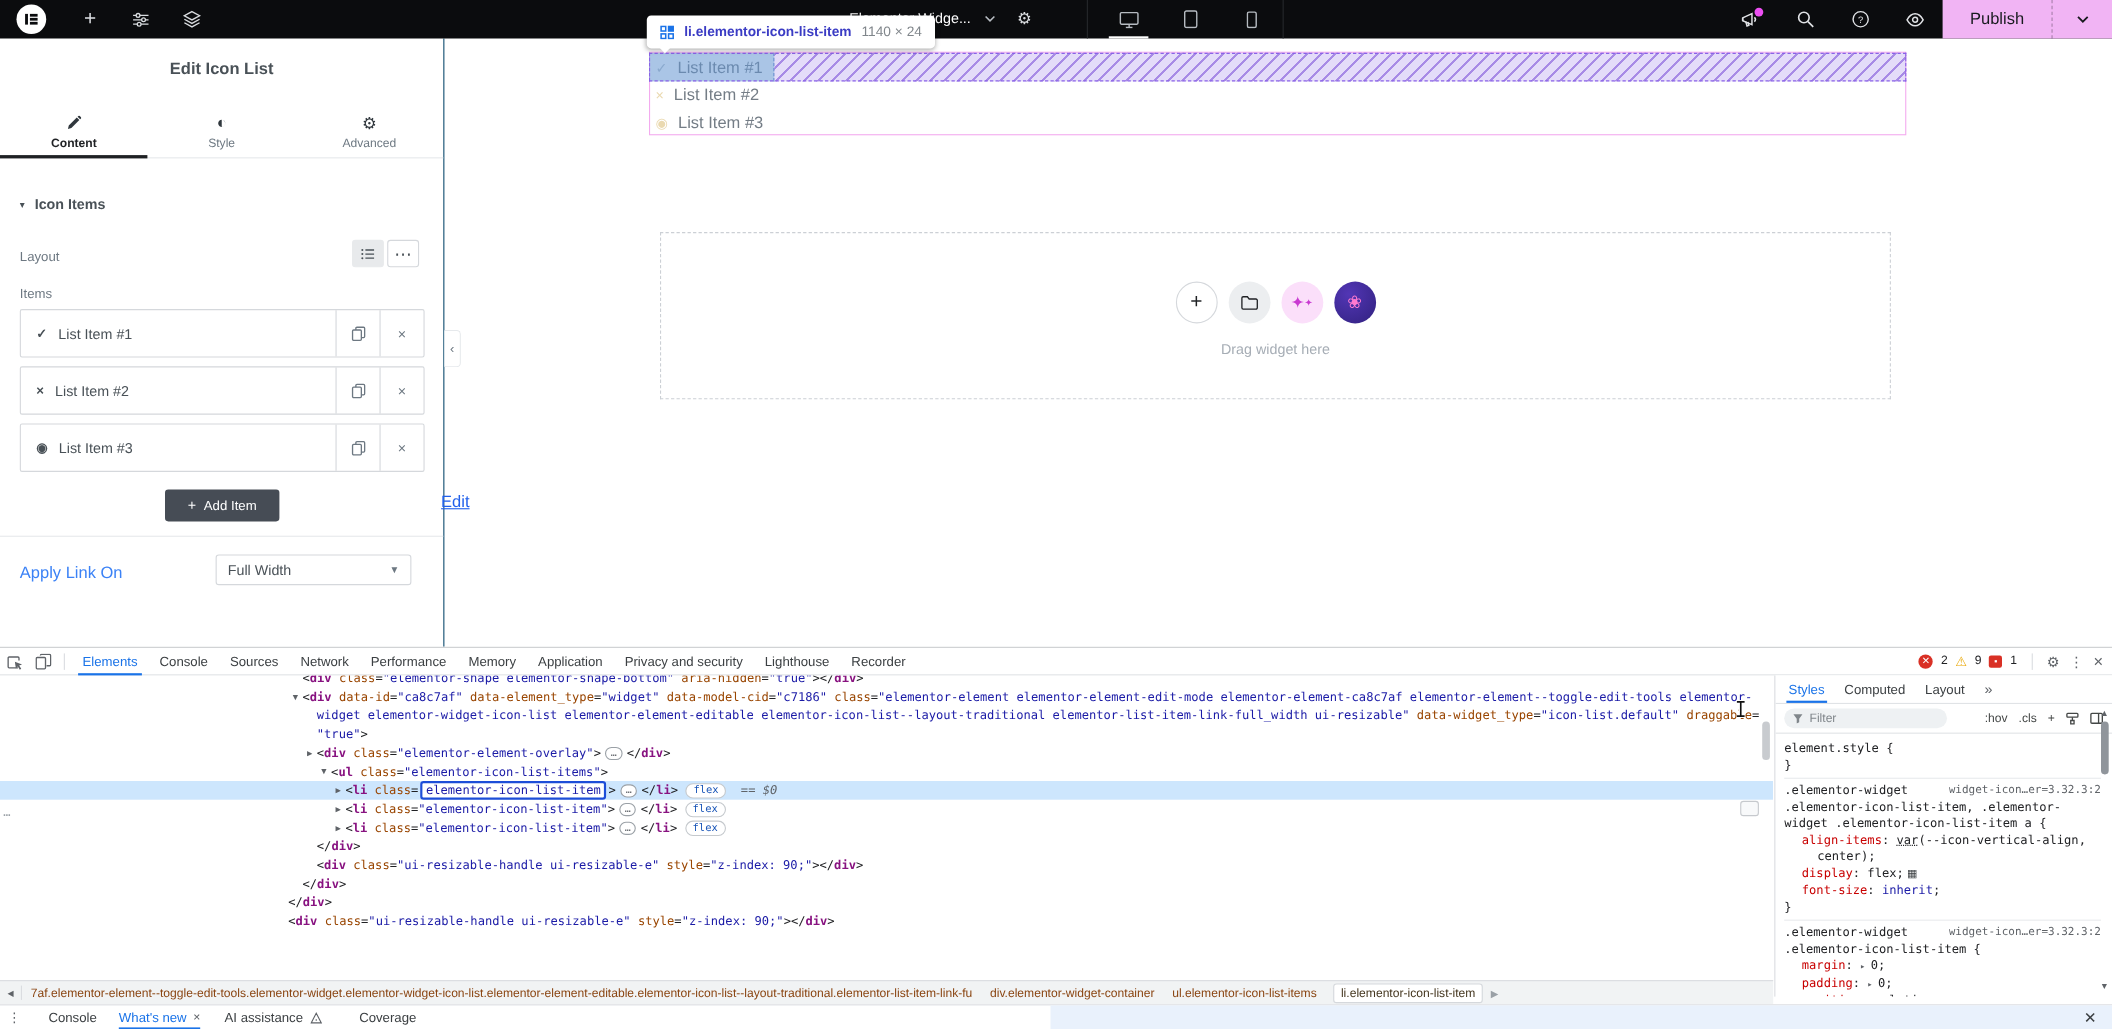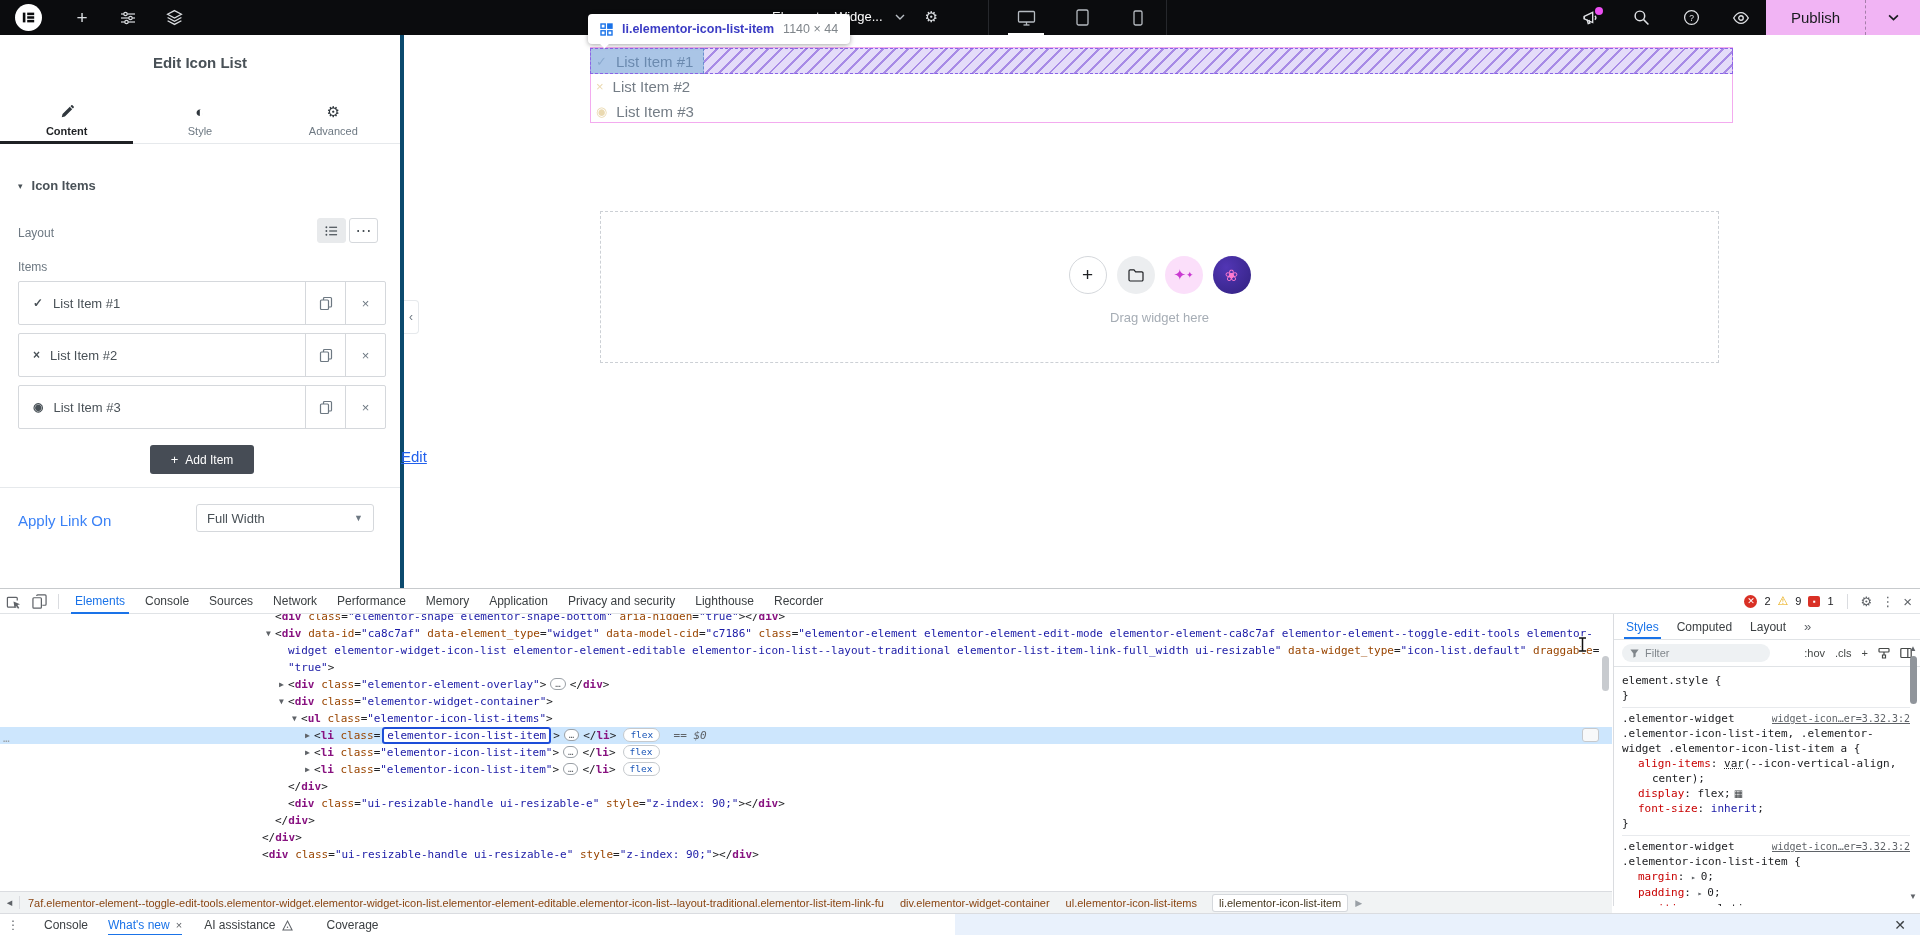--- a/index.html
+++ b/index.html
@@ -22,21 +22,21 @@
   .dev-btn{width:56px;height:35px;display:flex;align-items:center;justify-content:center;position:relative;color:#b6bbc1;}
   .dev-btn.active::after{content:"";position:absolute;left:10px;right:10px;bottom:0;height:2px;background:#fff;}
   .tb-right{position:absolute;left:1566px;top:0;height:35px;display:flex;}
   .tb-ri{width:50px;height:35px;display:flex;align-items:center;justify-content:center;position:relative;color:#e0e2e5;}
   .noti-dot{position:absolute;top:7px;right:13px;width:8px;height:8px;border-radius:50%;background:#ec4ff2;}
   .tb-publish{position:absolute;right:0;top:0;width:154px;height:35px;background:#f1b4f4;display:flex;color:#191b1f;}
   .pub-main{width:100px;display:flex;align-items:center;justify-content:center;font-size:15px;font-weight:500;border-right:1px dashed rgba(25,27,31,.35);}
   .pub-arrow{flex:1;display:flex;align-items:center;justify-content:center;}
 
   
-  .panel{position:absolute;left:0;top:35px;width:404px;height:553px;background:#fff;border-right:4px solid #0c4a6e;z-index:2;}
+  .panel{position:absolute;left:0;top:35px;width:404px;height:553px;background:#fff;border-right:1px solid #0c4a6e;z-index:2;}
   .panel-title{padding-top:19px;text-align:center;font-size:15px;font-weight:600;color:#495157;}
   .panel-tabs{position:absolute;left:0;top:62px;width:100%;height:47px;display:flex;border-bottom:1px solid #e6e9ec;}
   .p-tab{flex:1;display:flex;flex-direction:column;align-items:center;justify-content:center;gap:5px;position:relative;cursor:pointer;}
   .p-tab .p-ic{color:#30373d;height:16px;display:flex;align-items:center;font-size:15px;}
   .p-tab .p-lb{font-size:11px;color:#6d7882;}
   .p-tab.active .p-lb{color:#1f2124;font-weight:600;}
   .p-tab.active::after{content:"";position:absolute;left:0;right:0;bottom:-1px;height:3px;background:#1f2124;}
   .sec-header{position:absolute;left:18px;top:143px;display:flex;align-items:center;gap:9px;color:#495157;}
   .sec-caret{font-size:9px;}
   .sec-title{font-size:13px;font-weight:700;}
@@ -117,21 +117,21 @@
   .st-tabs{height:26px;border-bottom:1px solid #e0e3e6;display:flex;align-items:center;padding-left:12px;gap:18px;font-size:12px;color:#3c4043;}
   .st-tab{position:relative;height:100%;display:flex;align-items:center;cursor:pointer;}
   .st-tab.active{color:#1a73e8;}
   .st-tab.active::after{content:"";position:absolute;left:-2px;right:-2px;bottom:0;height:2px;background:#1a73e8;}
   .st-more{color:#5f6368;font-size:13px;}
   .st-filter{height:27px;border-bottom:1px solid #e0e3e6;display:flex;align-items:center;gap:8px;padding:0 8px;}
   .filter-box{width:148px;height:18px;background:#eef1f3;border-radius:9px;display:flex;align-items:center;gap:6px;padding:0 8px;color:#80868b;font-size:11px;}
   .st-toggles{margin-left:auto;display:flex;gap:10px;font-size:11px;color:#444746;}
   .st-content{padding:3px 10px 0 8px;font-family:"DejaVu Sans Mono",monospace;font-size:11px;line-height:15px;color:#202124;}
   .rule{border-bottom:1px solid #e8eaed;padding:3px 0 4px;overflow:hidden;}
-  .rule-link{float:right;color:#5f6368;font-size:10px;text-decoration:underline;max-width:145px;white-space:nowrap;overflow:hidden;cursor:pointer;}
+  .rule-link{float:right;color:#5f6368;font-size:10px;max-width:145px;white-space:nowrap;overflow:hidden;cursor:pointer;}
   .rule-sel{color:#202124;}
   .prop{padding-left:30px;text-indent:-14px;}
   .pname{color:#c80000;}
   .pval-blue{color:#1a1aa6;}
   .tri{color:#5f6368;font-size:8px;}
   .u{text-decoration:underline dotted;}
   .gridic{font-family:"DejaVu Sans",sans-serif;font-size:10px;color:#3c4043;margin-left:3px;}
   .st-sb-up{position:absolute;right:3px;top:30px;color:#5f6368;font-size:8px;}
   .st-sb-thumb{position:absolute;right:3px;top:42px;width:7px;height:48px;background:#90959b;border-radius:4px;}
   .st-sb-down{position:absolute;right:3px;top:278px;color:#5f6368;font-size:8px;}
@@ -397,21 +397,21 @@
 <div class="el-tooltip">
   <span>
     <svg width="13" height="13" viewBox="0 0 13 13" fill="none" stroke="#1a73e8" stroke-width="1.4">
         <rect x="1" y="1" width="4.2" height="4.2"></rect>
         <rect x="7.8" y="1" width="4.2" height="4.2" fill="#1a73e8"></rect>
         <rect x="1" y="7.8" width="4.2" height="4.2"></rect>
         <rect x="7.8" y="7.8" width="4.2" height="4.2"></rect>
       </svg>
   </span>
   <span class="tt-sel">li.elementor-icon-list-item</span>
-  <span class="tt-dim">1140 × 44</span>
+  <span class="tt-dim">1140 × 24</span>
 </div>
 
 <section class="devtools">
   <div class="dt-toolbar">
     <div class="dtt-btn">
       <svg width="15" height="15" viewBox="0 0 16 16" fill="none" stroke="#5f6368" stroke-width="1.3">
           <path d="M11 14 H2.5 A1 1 0 0 1 1.5 13 V4.5 A1 1 0 0 1 2.5 3.5 H11 A1 1 0 0 1 12 4.5 V7"></path>
           <path d="M8 8 L15 10.8 12.2 11.8 14.2 14.8 12.8 15.8 10.8 12.8 9 14.6 Z" fill="#5f6368" stroke="none"></path>
         </svg>
     </div>
@@ -448,21 +448,20 @@
     </div>
   </div>
 
   <div class="dt-tree">
     <div id="tree-wrap">
         <div class="t-line" style="padding-left: 275px;"><span class="tk-p">&lt;</span><span class="tk-tag">div</span><span class="tk-p"> </span><span class="tk-attr">class</span><span class="tk-p">=</span><span class="tk-val">"elementor-shape elementor-shape-bottom"</span><span class="tk-p"> </span><span class="tk-attr">aria-hidden</span><span class="tk-p">=</span><span class="tk-val">"true"</span><span class="tk-p">&gt;&lt;/</span><span class="tk-tag">div</span><span class="tk-p">&gt;</span></div>
         <div class="t-line" style="padding-left: 275px;"><span class="t-arrow">▼</span><span class="tk-p">&lt;</span><span class="tk-tag">div</span><span class="tk-p"> </span><span class="tk-attr">data-id</span><span class="tk-p">=</span><span class="tk-val">"ca8c7af"</span><span class="tk-p"> </span><span class="tk-attr">data-element_type</span><span class="tk-p">=</span><span class="tk-val">"widget"</span><span class="tk-p"> </span><span class="tk-attr">data-model-cid</span><span class="tk-p">=</span><span class="tk-val">"c7186"</span><span class="tk-p"> </span><span class="tk-attr">class</span><span class="tk-p">=</span><span class="tk-val">"elementor-element elementor-element-edit-mode elementor-element-ca8c7af elementor-element--toggle-edit-tools elementor-</span></div>
         <div class="t-line" style="padding-left: 288px;"><span class="tk-val">widget elementor-widget-icon-list elementor-element-editable elementor-icon-list--layout-traditional elementor-list-item-link-full_width ui-resizable"</span><span class="tk-p"> </span><span class="tk-attr">data-widget_type</span><span class="tk-p">=</span><span class="tk-val">"icon-list.default"</span><span class="tk-p"> </span><span class="tk-attr">draggable</span><span class="tk-p">=</span></div>
         <div class="t-line" style="padding-left: 288px;"><span class="tk-val">"true"</span><span class="tk-p">&gt;</span></div>
         <div class="t-line" style="padding-left: 288px;"><span class="t-arrow">▶</span><span class="tk-p">&lt;</span><span class="tk-tag">div</span><span class="tk-p"> </span><span class="tk-attr">class</span><span class="tk-p">=</span><span class="tk-val">"elementor-element-overlay"</span><span class="tk-p">&gt;</span><span class="tk-pill">…</span><span class="tk-p">&lt;/</span><span class="tk-tag">div</span><span class="tk-p">&gt;</span></div>
-        <div class="t-line" style="padding-left: 288px;"><span class="t-arrow">▼</span><span class="tk-p">&lt;</span><span class="tk-tag">div</span><span class="tk-p"> </span><span class="tk-attr">class</span><span class="tk-p">=</span><span class="tk-val">"elementor-widget-container"</span><span class="tk-p">&gt;</span></div>
         <div class="t-line" style="padding-left: 301px;"><span class="t-arrow">▼</span><span class="tk-p">&lt;</span><span class="tk-tag">ul</span><span class="tk-p"> </span><span class="tk-attr">class</span><span class="tk-p">=</span><span class="tk-val">"elementor-icon-list-items"</span><span class="tk-p">&gt;</span></div>
         <div class="t-line sel" style="padding-left: 314px;"><span class="t-arrow">▶</span><span class="tk-p">&lt;</span><span class="tk-tag">li</span><span class="tk-p"> </span><span class="tk-attr">class</span><span class="tk-p">=</span><span class="tk-box">elementor-icon-list-item</span><span class="tk-p">&gt;</span><span class="tk-pill">…</span><span class="tk-p">&lt;/</span><span class="tk-tag">li</span><span class="tk-p">&gt;</span><span class="tk-badge">flex</span><span class="tk-dollar">  == $0</span></div>
         <div class="t-line" style="padding-left: 314px;"><span class="t-arrow">▶</span><span class="tk-p">&lt;</span><span class="tk-tag">li</span><span class="tk-p"> </span><span class="tk-attr">class</span><span class="tk-p">=</span><span class="tk-val">"elementor-icon-list-item"</span><span class="tk-p">&gt;</span><span class="tk-pill">…</span><span class="tk-p">&lt;/</span><span class="tk-tag">li</span><span class="tk-p">&gt;</span><span class="tk-badge">flex</span></div>
         <div class="t-line" style="padding-left: 314px;"><span class="t-arrow">▶</span><span class="tk-p">&lt;</span><span class="tk-tag">li</span><span class="tk-p"> </span><span class="tk-attr">class</span><span class="tk-p">=</span><span class="tk-val">"elementor-icon-list-item"</span><span class="tk-p">&gt;</span><span class="tk-pill">…</span><span class="tk-p">&lt;/</span><span class="tk-tag">li</span><span class="tk-p">&gt;</span><span class="tk-badge">flex</span></div>
         <div class="t-line" style="padding-left: 288px;"><span class="tk-p">&lt;/</span><span class="tk-tag">div</span><span class="tk-p">&gt;</span></div>
         <div class="t-line" style="padding-left: 288px;"><span class="tk-p">&lt;</span><span class="tk-tag">div</span><span class="tk-p"> </span><span class="tk-attr">class</span><span class="tk-p">=</span><span class="tk-val">"ui-resizable-handle ui-resizable-e"</span><span class="tk-p"> </span><span class="tk-attr">style</span><span class="tk-p">=</span><span class="tk-val">"z-index: 90;"</span><span class="tk-p">&gt;&lt;/</span><span class="tk-tag">div</span><span class="tk-p">&gt;</span></div>
         <div class="t-line" style="padding-left: 275px;"><span class="tk-p">&lt;/</span><span class="tk-tag">div</span><span class="tk-p">&gt;</span></div>
         <div class="t-line" style="padding-left: 262px;"><span class="tk-p">&lt;/</span><span class="tk-tag">div</span><span class="tk-p">&gt;</span></div>
         <div class="t-line" style="padding-left: 262px;"><span class="tk-p">&lt;</span><span class="tk-tag">div</span><span class="tk-p"> </span><span class="tk-attr">class</span><span class="tk-p">=</span><span class="tk-val">"ui-resizable-handle ui-resizable-e"</span><span class="tk-p"> </span><span class="tk-attr">style</span><span class="tk-p">=</span><span class="tk-val">"z-index: 90;"</span><span class="tk-p">&gt;&lt;/</span><span class="tk-tag">div</span><span class="tk-p">&gt;</span></div>
       </div>

